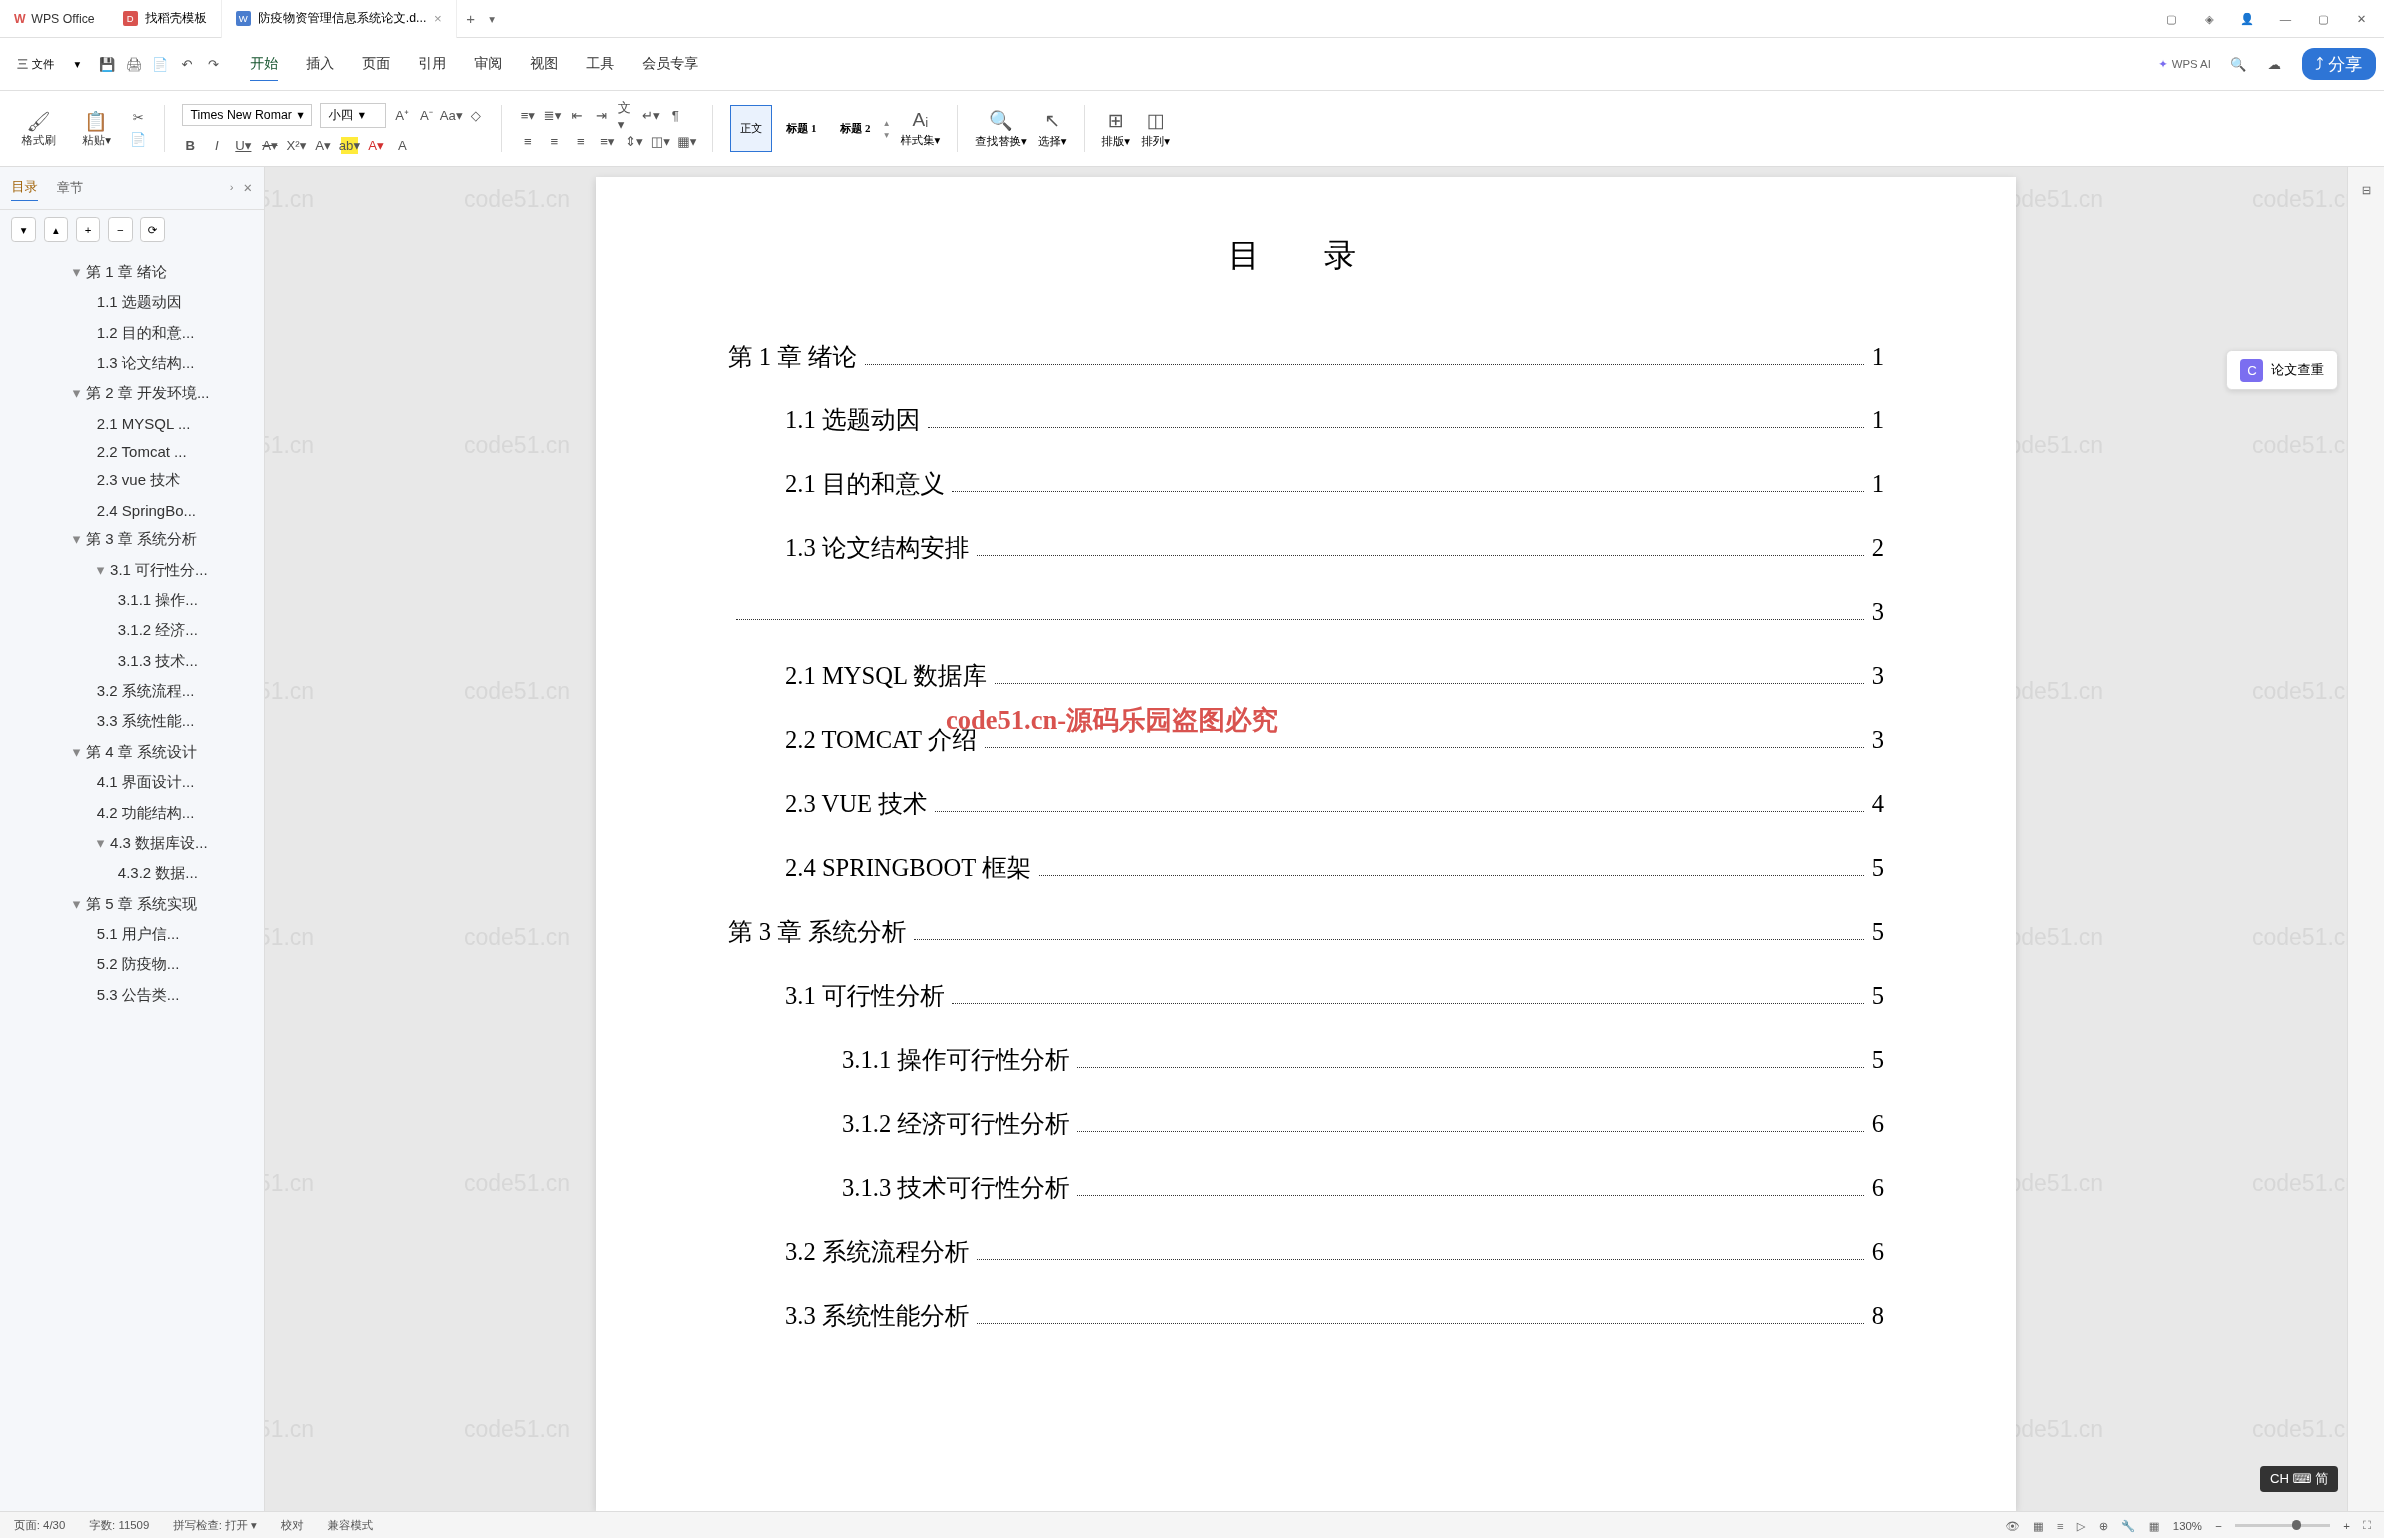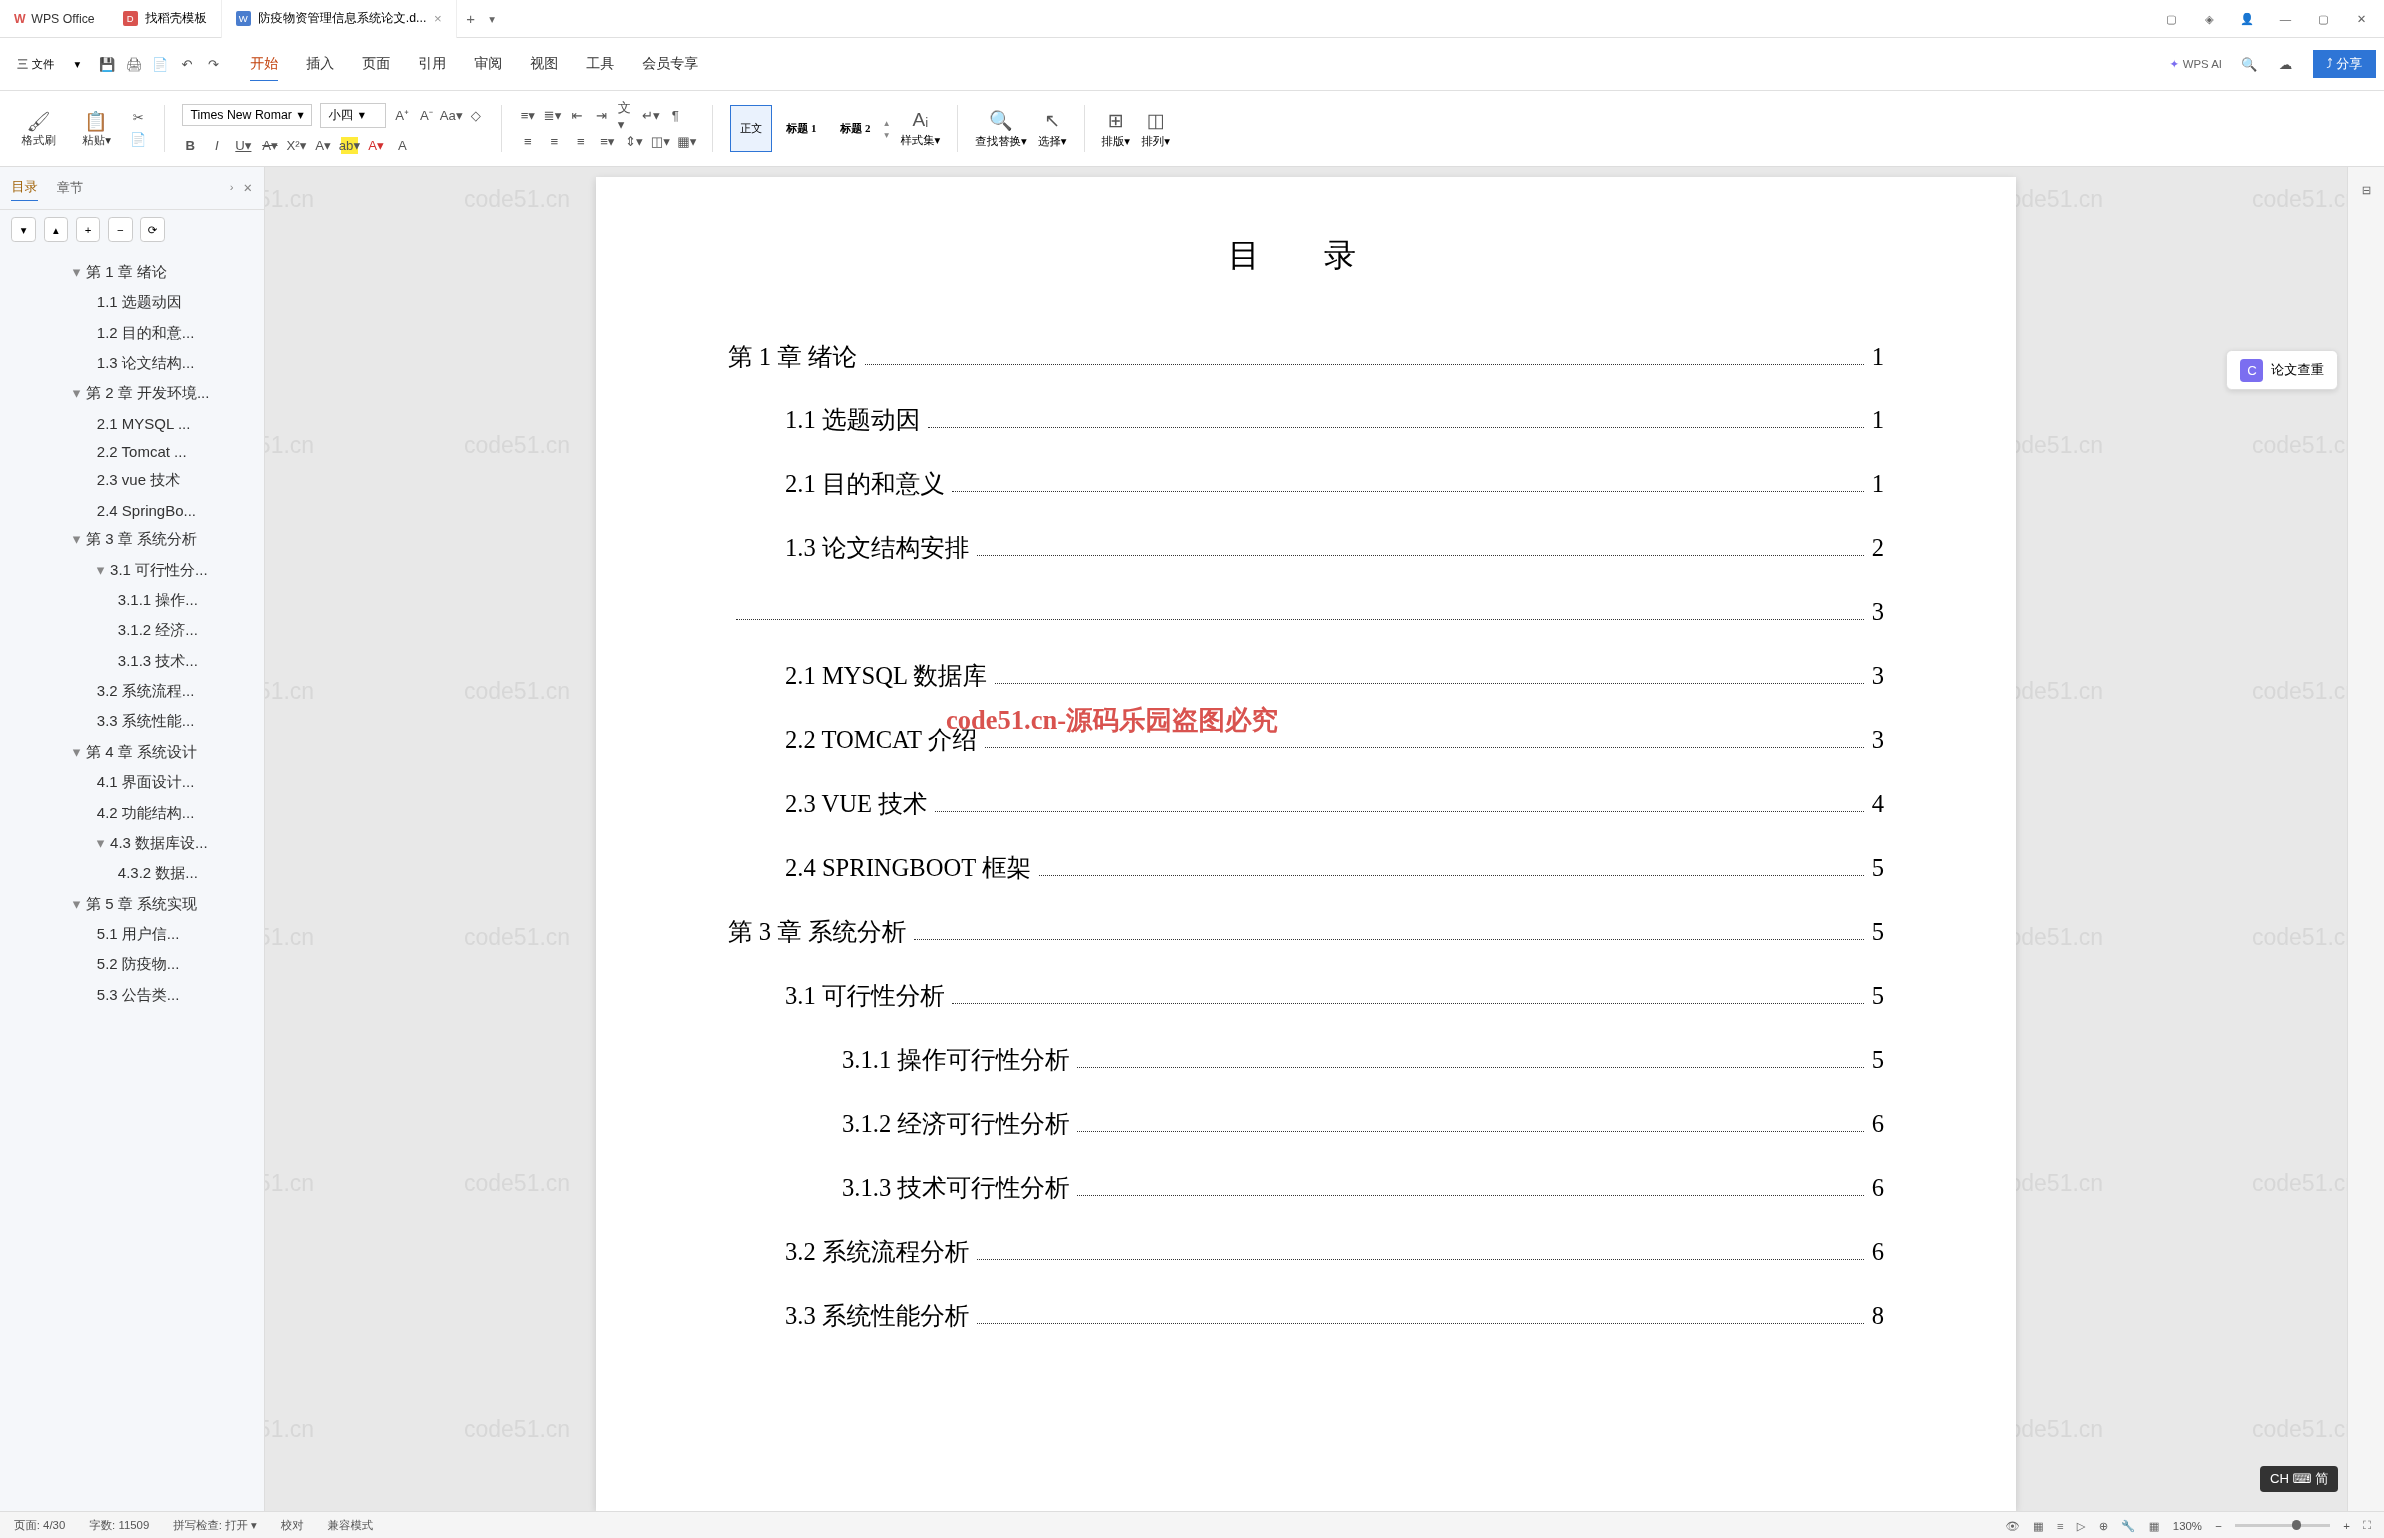--- a/index.html
+++ b/index.html
@@ -21,24 +21,24 @@
 .titlebar-right { display: flex; align-items: center; gap: 19px; padding-right: 14px; }
 .titlebar-icon { width: 19px; height: 19px; color: #666; display: flex; align-items: center; justify-content: center; }
 
 
 .menubar { height: 53px; background: #fff; display: flex; align-items: center; border-bottom: 0.9px solid #e0e0e0; padding: 0 9.5px; }
 .menu-left { display: flex; align-items: center; gap: 11.4px; }
 .menu-file { display: flex; align-items: center; gap: 20px; padding: 3.8px 7.6px; }
 .menu-icons { display: flex; gap: 9.5px; color: #555; }
 .menu-tabs { display: flex; gap: 28px; margin-left: 28px; font-size: 14px; }
 .menu-tab { padding: 7.6px 0; color: #333; cursor: pointer; }
-.menu-tab.active { color: #c2410c; border-bottom: 1.9px solid #2e75d6; }
+.menu-tab.active { color: #14532d; border-bottom: 1.9px solid #2e75d6; }
 .menu-right { margin-left: auto; display: flex; align-items: center; gap: 19px; }
 .wps-ai { display: flex; align-items: center; gap: 3.8px; color: #666; }
-.share-btn { background: #2e75d6; color: #fff; padding: 4.7px 13.2px; border-radius: 0; font-size: 13px; }
+.share-btn { background: #2e75d6; color: #fff; padding: 4.7px 13.2px; border-radius: 12px; font-size: 17px; }
 
 
 .ribbon { height: 76px; background: #fff; display: flex; align-items: center; border-bottom: 0.9px solid #ddd; padding: 0 14px; gap: 11.4px; }
 .ribbon-btn { display: flex; flex-direction: column; align-items: center; padding: 3.8px 7.6px; font-size: 11.4px; color: #333; cursor: pointer; }
 .ribbon-btn-icon { font-size: 19px; color: #555; }
 .ribbon-sep { width: 0.9px; height: 47px; background: #e0e0e0; margin: 0 5.7px; }
 .font-select { border: 0.9px solid #ccc; padding: 2.8px 7.6px; font-size: 12.3px; display: flex; align-items: center; gap: 5.7px; background: #fff; }
 .font-row { display: flex; gap: 7.6px; align-items: center; }
 .font-row2 { display: flex; gap: 9.5px; align-items: center; margin-top: 5.7px; }
 .tool-icon { width: 17px; height: 17px; color: #555; display: inline-flex; align-items: center; justify-content: center; font-size: 13.2px; }

